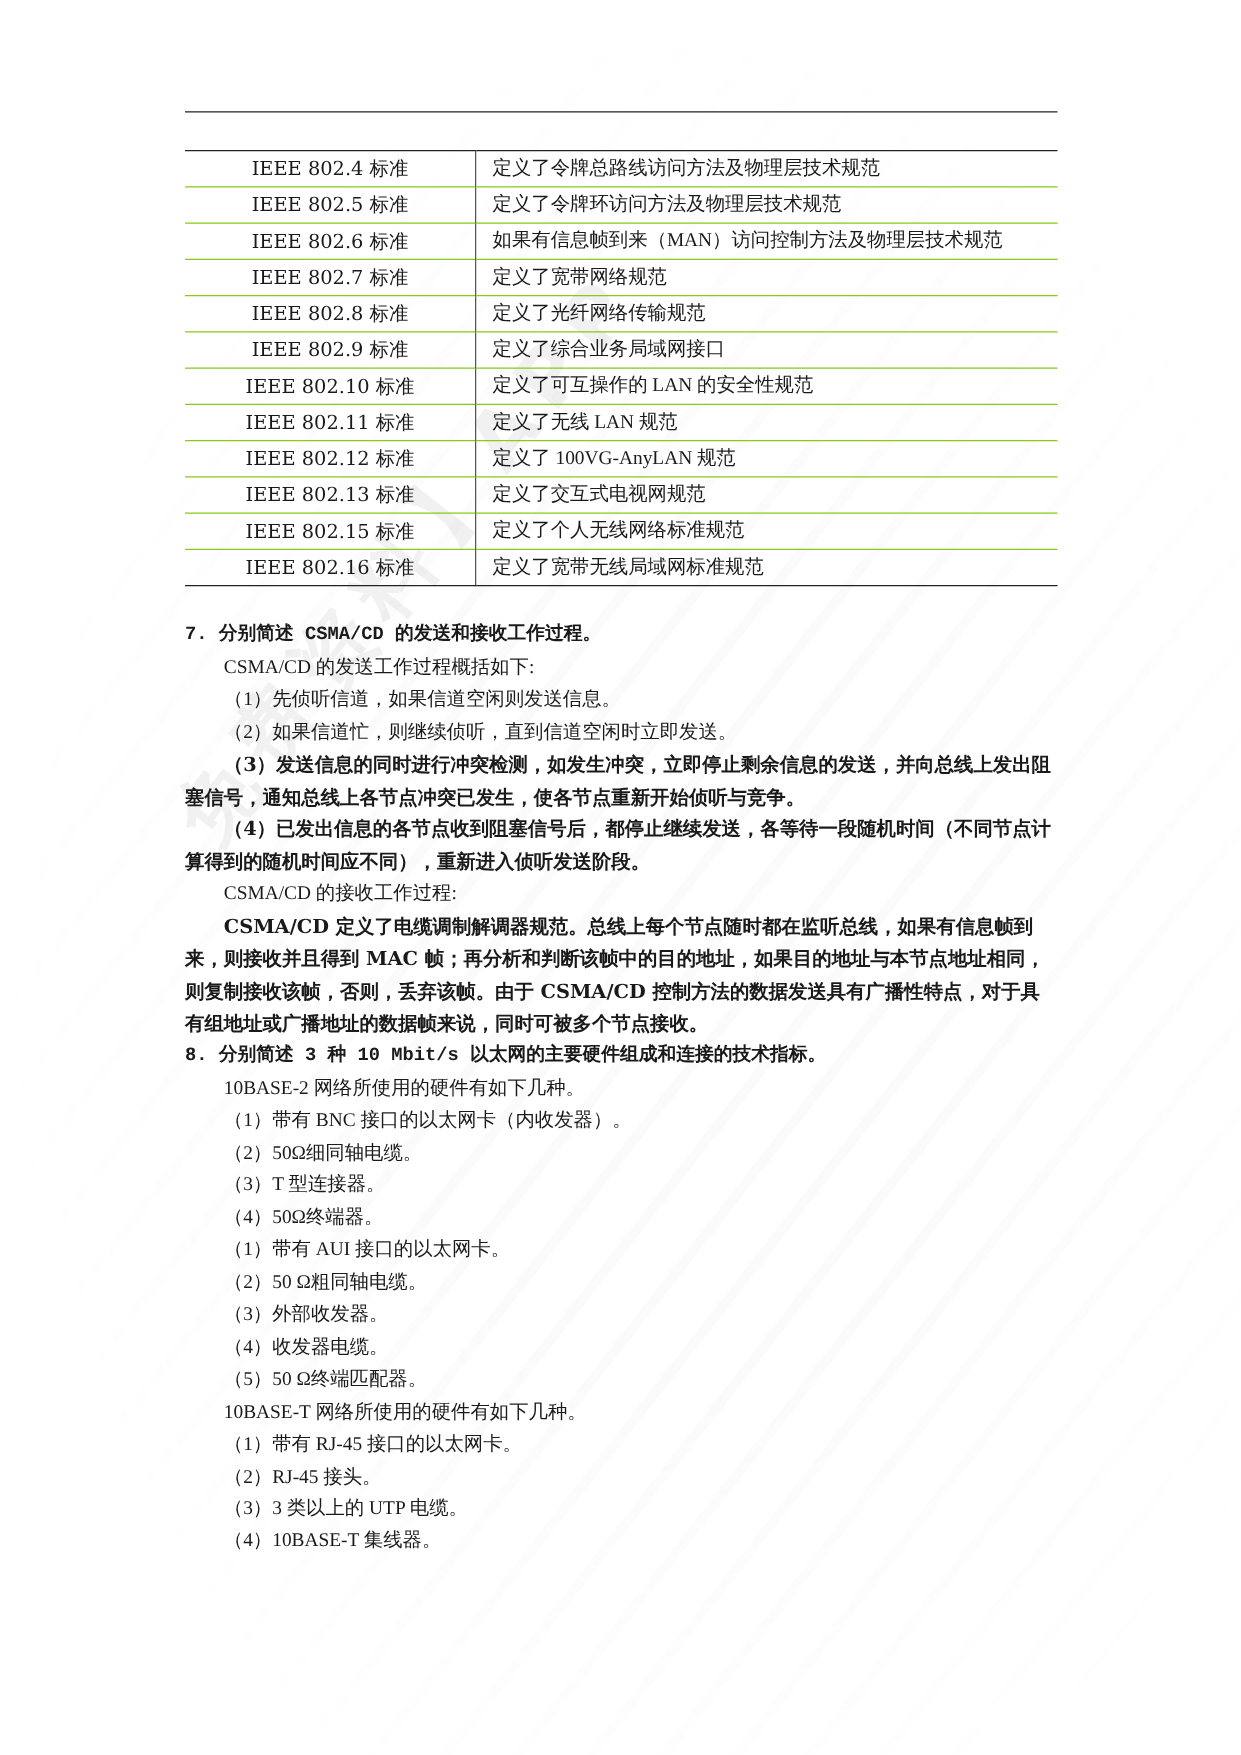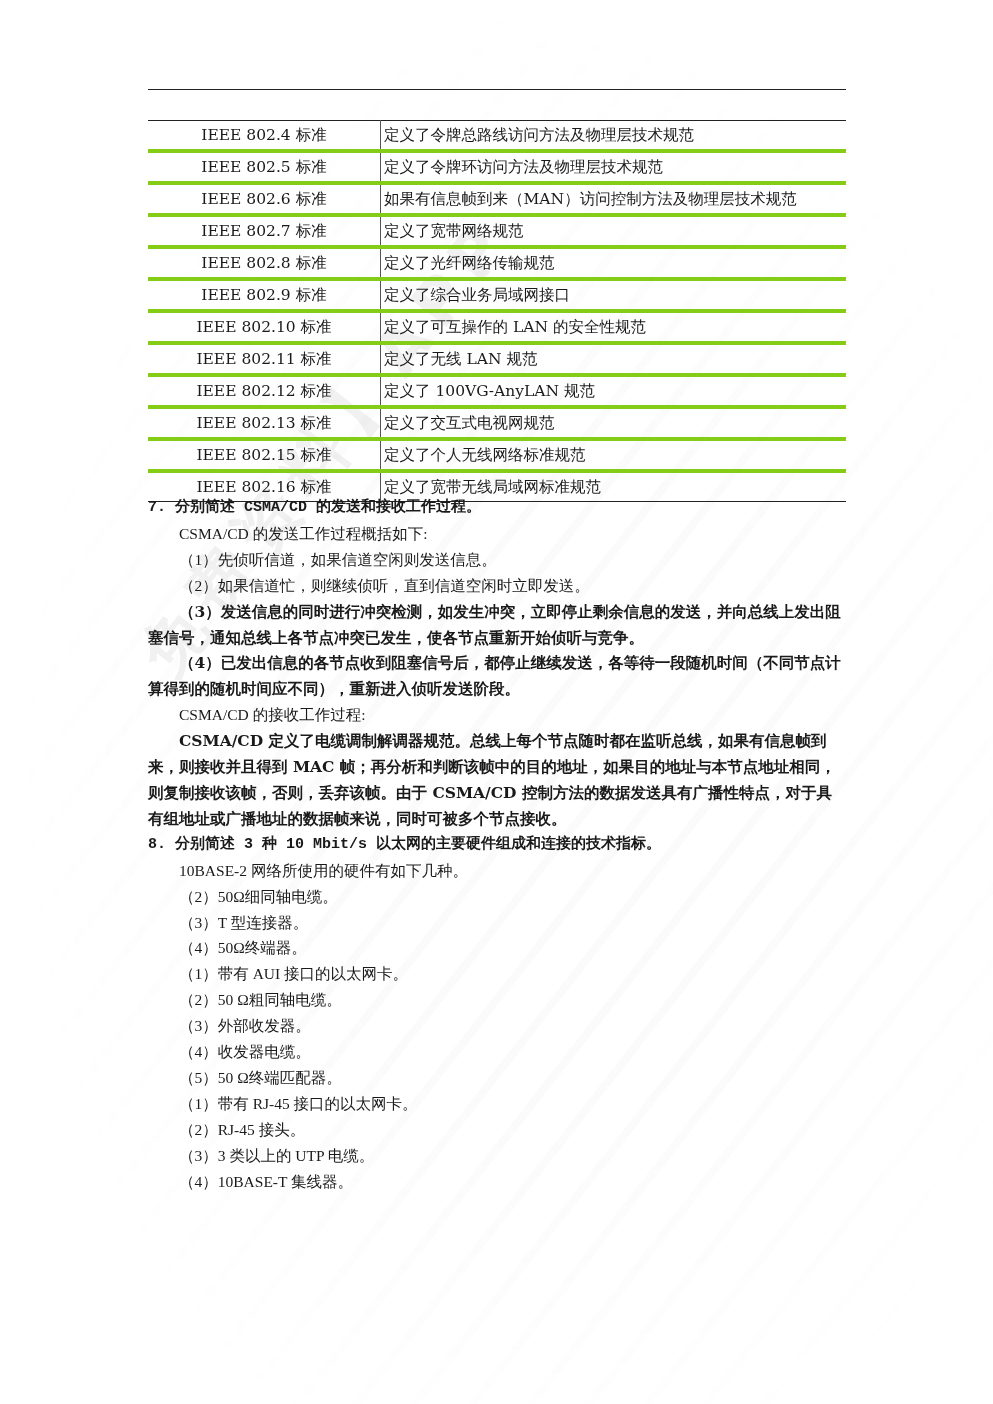--- a/index.html
+++ b/index.html
@@ -11,25 +11,25 @@
                color: rgba(180,180,180,0.18); transform: rotate(-52deg); transform-origin: left top;
                white-space: nowrap; letter-spacing: 12px; pointer-events: none;
                font-family: "DejaVu Sans", sans-serif; }
   .stripes { position: absolute; left: 0; top: 0; width: 993px; height: 1404px; pointer-events: none;
              background: repeating-linear-gradient(-52deg, transparent 0 38px, rgba(200,200,200,0.08) 38px 46px);
              -webkit-mask-image: radial-gradient(ellipse at 55% 55%, #000 30%, transparent 70%);
              mask-image: radial-gradient(ellipse at 55% 55%, #000 30%, transparent 70%); }
   table.std { position: absolute; left: 148px; top: 120px; width: 698px; border-collapse: collapse;
               font-size: 15.5px; }
   table.std tr { height: 15px; }
-  table.std td { border-top: 4px solid #84cc16; padding: 0; vertical-align: middle; line-height: 28px; }
+  table.std td { border-top: 1px solid #84cc16; padding: 0; vertical-align: middle; line-height: 28px; }
   table.std tr:first-child td { border-top: 1.5px solid #222; }
   table.std tr:last-child td { border-bottom: 1.5px solid #222; }
   table.std td.c1 { width: 232px; text-align: center; border-right: 1px solid #555; }
-  table.std td.c2 { padding-left: 3px; }
+  table.std td.c2 { padding-left: 13px; font-family: Liberation Serif, serif; }
   .content { position: absolute; left: 148px; top: 495px; width: 698px; font-size: 15.5px;
              line-height: 25.9px; }
   .q { font-weight: bold; font-family: Liberation Mono, monospace; font-size: 15px; }
   .p { text-indent: 31px; margin: 0; font-weight: bold; }
   .ind { padding-left: 31px; margin: 0; font-family: Liberation Serif, serif; }
 </style>
 </head>
 <body>
 
 <div class="stripes"></div>
@@ -96,27 +96,29 @@
   <p class="ind">（1）先侦听信道，如果信道空闲则发送信息。</p>
   <p class="ind">（2）如果信道忙，则继续侦听，直到信道空闲时立即发送。</p>
   <p class="p">（3）发送信息的同时进行冲突检测，如发生冲突，立即停止剩余信息的发送，并向总线上发出阻塞信号，通知总线上各节点冲突已发生，使各节点重新开始侦听与竞争。</p>
   <p class="p">（4）已发出信息的各节点收到阻塞信号后，都停止继续发送，各等待一段随机时间（不同节点计算得到的随机时间应不同），重新进入侦听发送阶段。</p>
   <p class="ind">CSMA/CD 的接收工作过程:</p>
   <p class="p">CSMA/CD 定义了电缆调制解调器规范。总线上每个节点随时都在监听总线，如果有信息帧到来，则接收并且得到 MAC 帧；再分析和判断该帧中的目的地址，如果目的地址与本节点地址相同，则复制接收该帧，否则，丢弃该帧。由于 CSMA/CD 控制方法的数据发送具有广播性特点，对于具有组地址或广播地址的数据帧来说，同时可被多个节点接收。</p>
 
   <div class="q">8. 分别简述 3 种 10  Mbit/s 以太网的主要硬件组成和连接的技术指标。</div>
 
   <p class="ind">10BASE-2 网络所使用的硬件有如下几种。</p>
+  <p class="ind">（1）带有 BNC 接口的以太网卡（内收发器）。</p>
   <p class="ind">（2）50Ω细同轴电缆。</p>
   <p class="ind">（3）T 型连接器。</p>
   <p class="ind">（4）50Ω终端器。</p>
 
   <p class="ind">（1）带有 AUI 接口的以太网卡。</p>
   <p class="ind">（2）50  Ω粗同轴电缆。</p>
   <p class="ind">（3）外部收发器。</p>
   <p class="ind">（4）收发器电缆。</p>
   <p class="ind">（5）50  Ω终端匹配器。</p>
 
+  <p class="ind">10BASE-T 网络所使用的硬件有如下几种。</p>
   <p class="ind">（1）带有 RJ-45 接口的以太网卡。</p>
   <p class="ind">（2）RJ-45 接头。</p>
   <p class="ind">（3）3 类以上的 UTP 电缆。</p>
   <p class="ind">（4）10BASE-T 集线器。</p>
 </div>
 
 </body></html>

